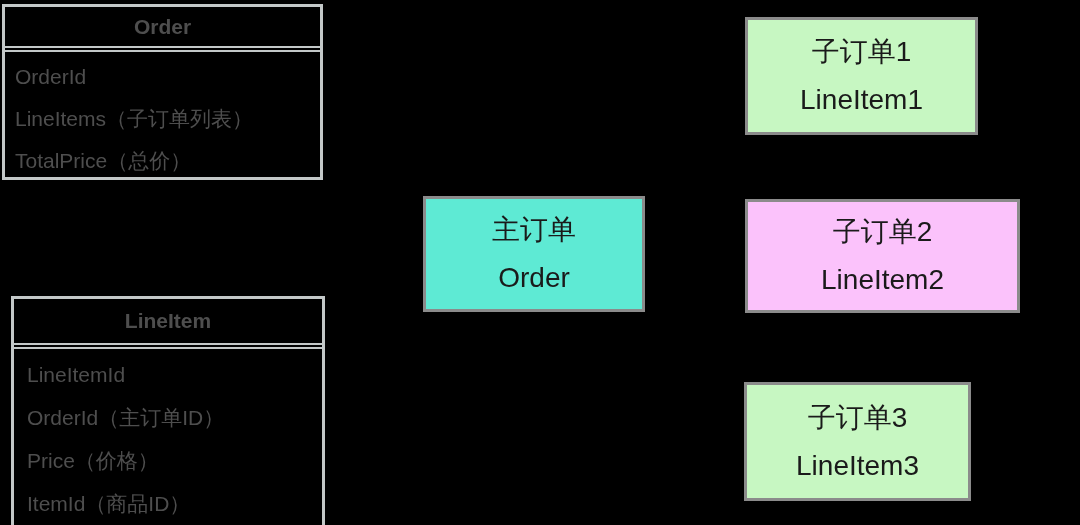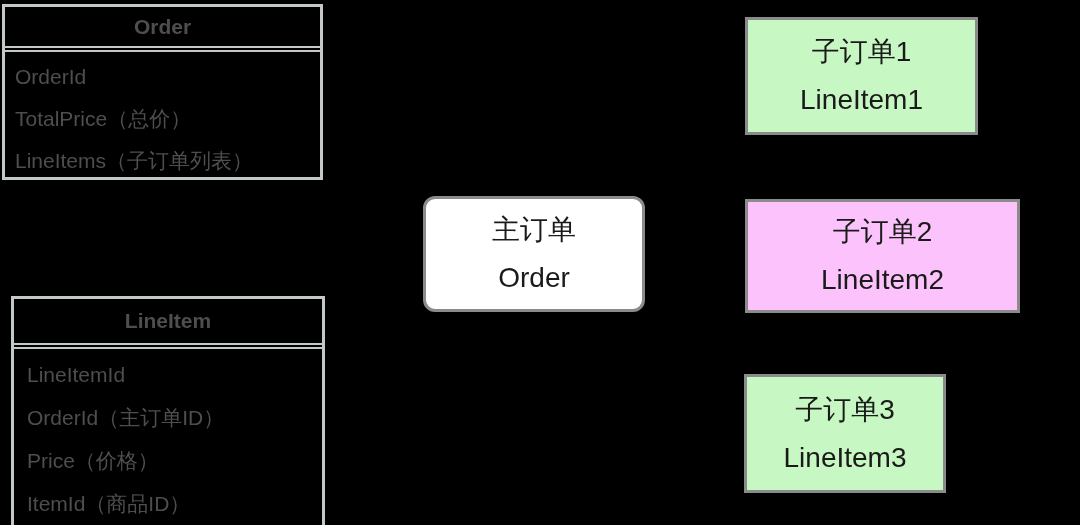--- a/index.html
+++ b/index.html
@@ -62,21 +62,21 @@
     gap: 8px;
   }
   .node-line {
     font-size: 28px;
     line-height: 40px;
     white-space: nowrap;
   }
   .node-main { left: 423px; top: 196px; width: 222px; height: 116px; }
   .node-sub1 { left: 745px; top: 17px;  width: 233px; height: 118px; }
   .node-sub2 { left: 745px; top: 199px; width: 275px; height: 114px; }
-  .node-sub3 { left: 744px; top: 374px; width: 202px; height: 119px; }
+  .node-sub3 { left: 744px; top: 382px; width: 227px; height: 119px; }
 
   
   .arrow-layer {
     position: absolute;
     left: 0; top: 0;
     width: 1080px; height: 525px;
     pointer-events: none;
   }
 </style>
 </head>
@@ -92,36 +92,36 @@
     </defs>
     <line x1="637" y1="200" x2="757" y2="125" stroke="#000000" stroke-width="2.5" marker-end="url(#ah)"></line>
     <line x1="637" y1="253" x2="753" y2="253" stroke="#000000" stroke-width="2.5" marker-end="url(#ah)"></line>
     <line x1="637" y1="306" x2="757" y2="378" stroke="#000000" stroke-width="2.5" marker-end="url(#ah)"></line>
   </svg>
 
   <div class="tbl tbl-order">
     <div class="tbl-header">Order</div>
     <div class="tbl-body">
       <div class="tbl-row">OrderId</div>
+      <div class="tbl-row">LineItems（子订单列表）</div>
       <div class="tbl-row">TotalPrice（总价）</div>
-      <div class="tbl-row">LineItems（子订单列表）</div>
     </div>
   </div>
 
   <div class="tbl tbl-lineitem">
     <div class="tbl-header">LineItem</div>
     <div class="tbl-body">
       <div class="tbl-row">LineItemId</div>
       <div class="tbl-row">OrderId（主订单ID）</div>
       <div class="tbl-row">Price（价格）</div>
       <div class="tbl-row">ItemId（商品ID）</div>
     </div>
   </div>
 
-  <div class="node node-main" style="background-color: #ffffff; border-radius: 12px;">
+  <div class="node node-main" style="background-color: #5eead4;">
     <div class="node-line">主订单</div>
     <div class="node-line">Order</div>
   </div>
 
   <div class="node node-sub1" style="background-color: rgb(199, 247, 194);">
     <div class="node-line">子订单1</div>
     <div class="node-line">LineItem1</div>
   </div>
 
   <div class="node node-sub2" style="background-color: rgb(251, 194, 251);">

